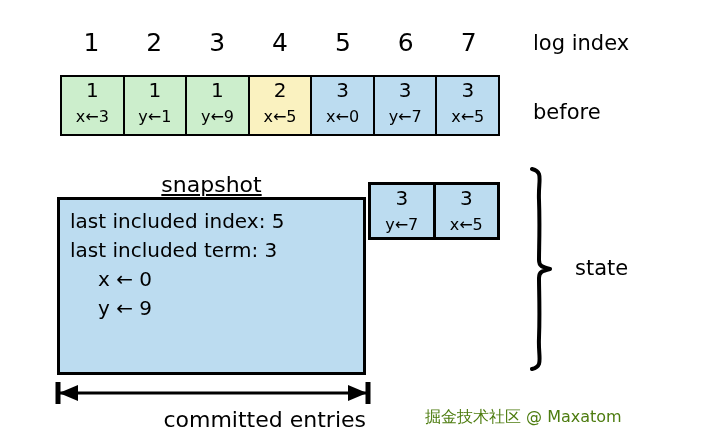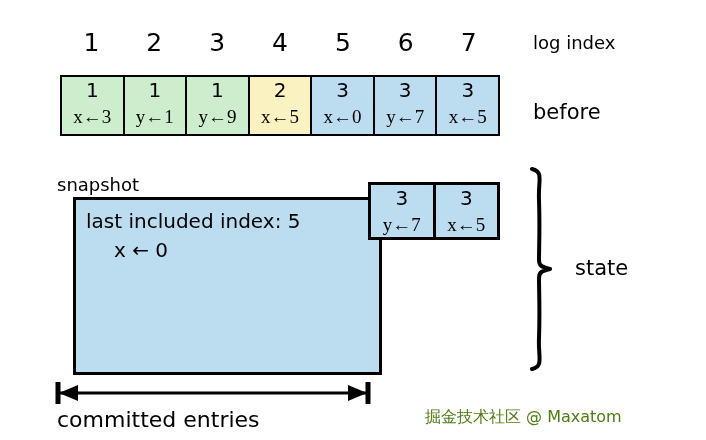--- a/index.html
+++ b/index.html
@@ -29,21 +29,21 @@
     flex: 1 1 0;
     text-align: center;
     font-size: 25px;
     line-height: 34px;
     font-family: "DejaVu Sans", sans-serif;
   }
   #log-index-label {
     position: absolute;
     left: 533px;
     top: 28px;
-    font-size: 18px;
+    font-size: 21px;
     line-height: 30px;
     white-space: nowrap;
   }
 
   
   #before-row {
     position: absolute;
     left: 60px;
     top: 75px;
     width: 440px;
@@ -63,45 +63,45 @@
     position: relative;
   }
   #before-row .entry:last-child { margin-right: 0; }
   .entry .term {
     font-size: 20px;
     line-height: 26px;
     height: 26px;
     display: block;
   }
   .entry .cmd {
-    font-size: 19px;
+    font-size: 16px;
     line-height: 27px;
     height: 27px;
     display: block;
     white-space: nowrap;
-    font-family: Liberation Serif, serif;
   }
   #before-label {
     position: absolute;
     left: 533px;
     top: 97px;
     font-size: 21px;
     line-height: 30px;
     white-space: nowrap;
   }
 
   
   #snapshot-title {
     position: absolute;
     left: 57px;
     top: 172px;
     width: 309px;
-    text-align: left;
-    font-size: 18px;
+    text-align: center;
+    font-size: 22px;
     line-height: 26px;
+    text-decoration: underline;
   }
   #snapshot-box {
     position: absolute;
     left: 57px;
     top: 197px;
     width: 309px;
     height: 178px;
     box-sizing: border-box;
     border: 3px solid #000000;
     background: #bcdcf0;
@@ -162,21 +162,21 @@
     left: 50px;
     top: 380px;
     width: 326px;
     height: 26px;
   }
   #committed-label {
     position: absolute;
     left: 57px;
     top: 405px;
     width: 309px;
-    text-align: left;
+    text-align: right;
     font-size: 22px;
     line-height: 30px;
   }
 
   
   #watermark {
     position: absolute;
     left: 425px;
     top: 405px;
     font-size: 16px;
@@ -229,23 +229,25 @@
   <div class="entry" style="background-color: rgb(188, 220, 240);">
     <span class="term">3</span>
     <span class="cmd">x←5</span>
   </div>
 </div>
 
 <div id="before-label">before</div>
 
 <div id="snapshot-title">snapshot</div>
 
-<div id="snapshot-box" style="background-color: rgb(188, 220, 240); margin-left: 16px;">
+<div id="snapshot-box" style="background-color: rgb(188, 220, 240);">
   <span class="line">last included index: 5</span>
+  <span class="line">last included term: 3</span>
   <span class="line indent">x ← 0</span>
+  <span class="line indent">y ← 9</span>
 </div>
 
 <div id="after-row">
   <div class="entry" style="background-color: rgb(188, 220, 240);">
     <span class="term">3</span>
     <span class="cmd">y←7</span>
   </div>
   <div class="entry" style="background-color: rgb(188, 220, 240);">
     <span class="term">3</span>
     <span class="cmd">x←5</span>

